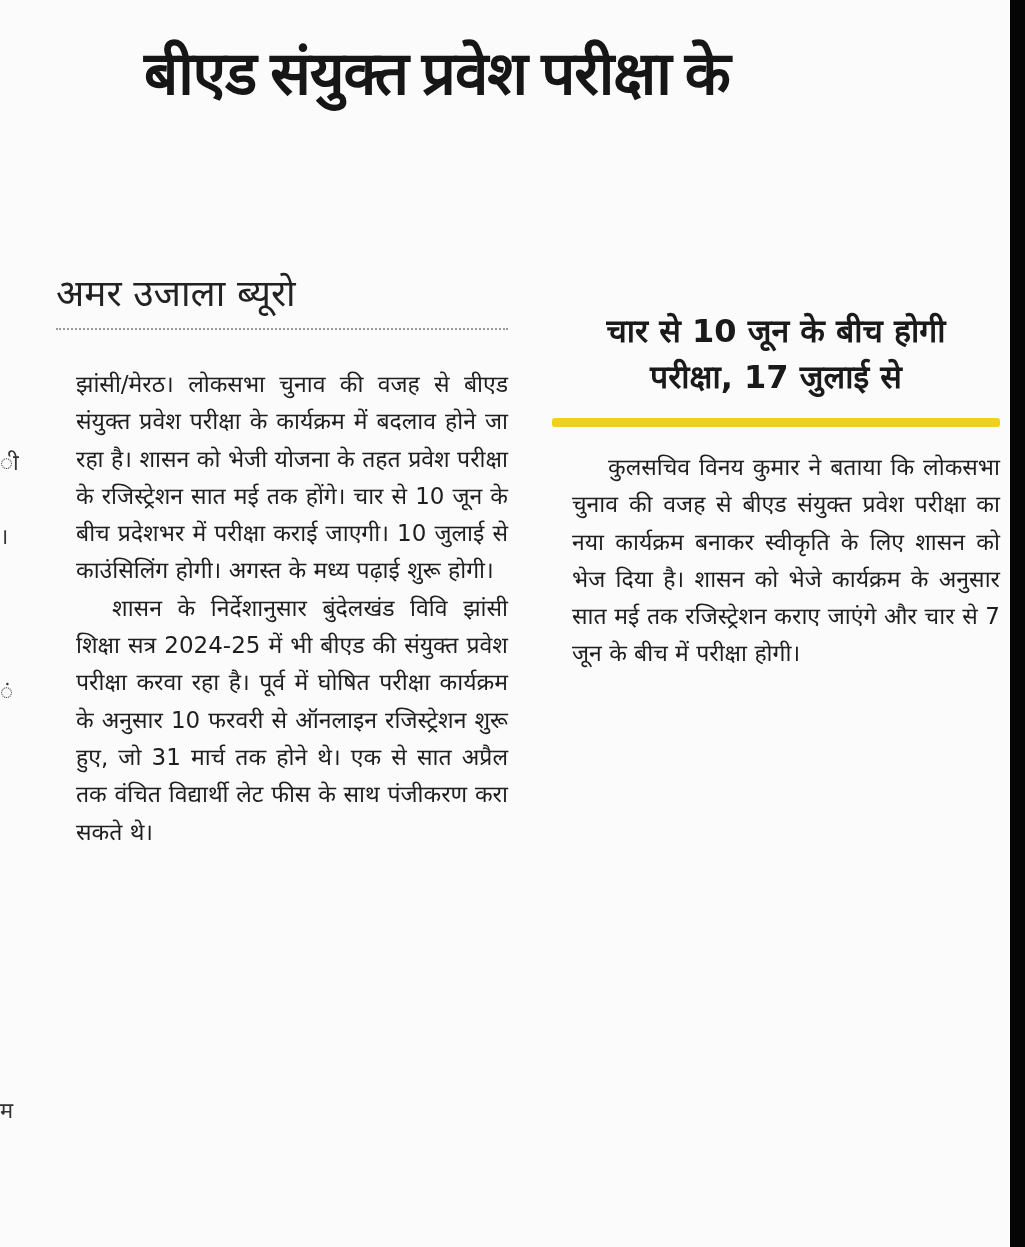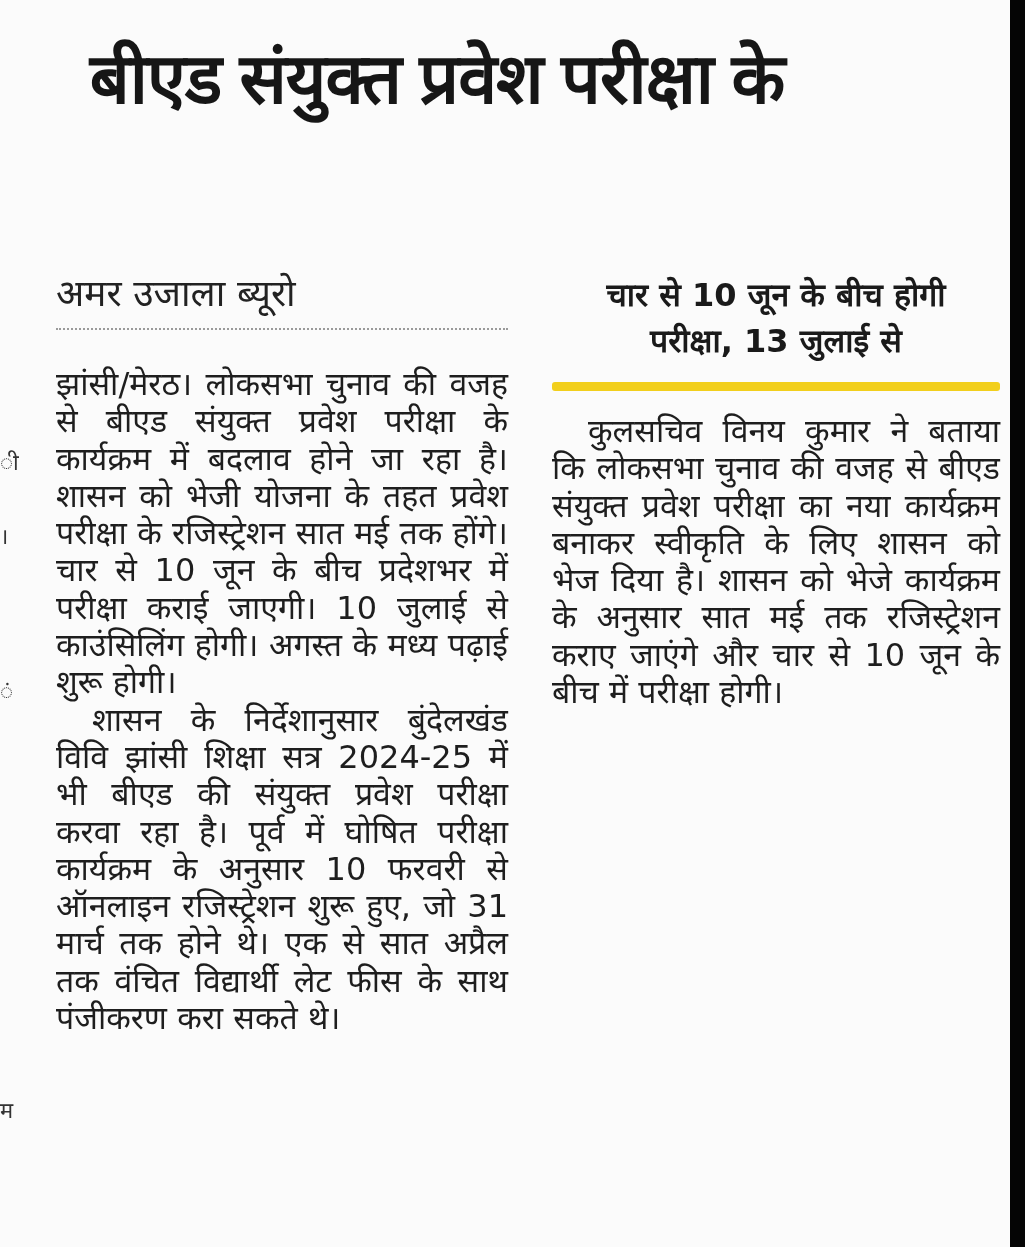--- a/index.html
+++ b/index.html
@@ -27,23 +27,23 @@
       right: 0; top: 0;
       width: 15px;
       height: 1247px;
       background: #050505;
     }
     .headline {
       position: absolute;
       left: 0;
       width: 874px;
       text-align: center;
-      font-family: Liberation Sans, sans-serif;
+      font-family: Liberation Serif, serif;
       font-weight: bold;
-      font-size: 70px;
+      font-size: 60px;
       line-height: 1;
       color: #161616;
       letter-spacing: -1px;
       white-space: nowrap;
     }
     .headline.l1 { top: 44px; }
     .headline.l2 { top: 150px; }
 
     .left-margin-glyphs {
       position: absolute;
@@ -72,24 +72,25 @@
       line-height: 1.2;
       height: 50px;
     }
     .dotted-rule {
       height: 0;
       border-top: 2px dotted #9a9a9a;
       margin-top: 6px;
       width: 452px;
     }
     .body-text {
-      font-size: 32px;
+      font-size: 23px;
       line-height: 37.3px;
       text-align: justify;
       color: #1e1e1e;
+      margin-left: 20px;
     }
     .col-left .body-text {
       margin-top: 36px;
     }
     .body-text p {
       margin: 0;
     }
     .body-text p.indent {
       text-indent: 36px;
     }
@@ -99,20 +100,21 @@
       left: 552px;
       top: 272px;
       width: 448px;
     }
     .subhead {
       text-align: center;
       font-size: 32px;
       font-weight: bold;
       line-height: 46px;
       color: #1a1a1a;
+      margin-top: 36px;
     }
     .yellow-rule {
       height: 9px;
       background: #f2cf1c;
       border-radius: 3px;
       margin-top: 18px;
       width: 448px;
     }
     .col-right .body-text {
       margin-top: 22px;
@@ -137,23 +139,23 @@
     <div class="dotted-rule"></div>
     <div class="body-text">
       <p>झांसी/मेरठ। लोकसभा चुनाव की वजह से बीएड संयुक्त प्रवेश परीक्षा के कार्यक्रम में बदलाव होने जा रहा है। शासन को भेजी योजना के तहत प्रवेश परीक्षा के रजिस्ट्रेशन सात मई तक होंगे। चार से 10 जून के बीच प्रदेशभर में परीक्षा कराई जाएगी। 10 जुलाई से काउंसिलिंग होगी। अगस्त के मध्य पढ़ाई शुरू होगी।</p>
       <p class="indent">शासन के निर्देशानुसार बुंदेलखंड विवि झांसी शिक्षा सत्र 2024-25 में भी बीएड की संयुक्त प्रवेश परीक्षा करवा रहा है। पूर्व में घोषित परीक्षा कार्यक्रम के अनुसार 10 फरवरी से ऑनलाइन रजिस्ट्रेशन शुरू हुए, जो 31 मार्च तक होने थे। एक से सात अप्रैल तक वंचित विद्यार्थी लेट फीस के साथ पंजीकरण करा सकते थे।</p>
     </div>
   </div>
 
   <div class="col-right">
     <div class="subhead">
       <div>चार से 10 जून के बीच होगी</div>
-      <div>परीक्षा, 13 जुलाई से</div>
+      <div>परीक्षा, 17 जुलाई से</div>
     </div>
     <div class="yellow-rule"></div>
     <div class="body-text">
-      <p class="indent">कुलसचिव विनय कुमार ने बताया कि लोकसभा चुनाव की वजह से बीएड संयुक्त प्रवेश परीक्षा का नया कार्यक्रम बनाकर स्वीकृति के लिए शासन को भेज दिया है। शासन को भेजे कार्यक्रम के अनुसार सात मई तक रजिस्ट्रेशन कराए जाएंगे और चार से 10 जून के बीच में परीक्षा होगी।</p>
+      <p class="indent">कुलसचिव विनय कुमार ने बताया कि लोकसभा चुनाव की वजह से बीएड संयुक्त प्रवेश परीक्षा का नया कार्यक्रम बनाकर स्वीकृति के लिए शासन को भेज दिया है। शासन को भेजे कार्यक्रम के अनुसार सात मई तक रजिस्ट्रेशन कराए जाएंगे और चार से 7 जून के बीच में परीक्षा होगी।</p>
     </div>
   </div>
 
 </div>
 
 <div class="right-edge"></div>
 
 </body></html>

